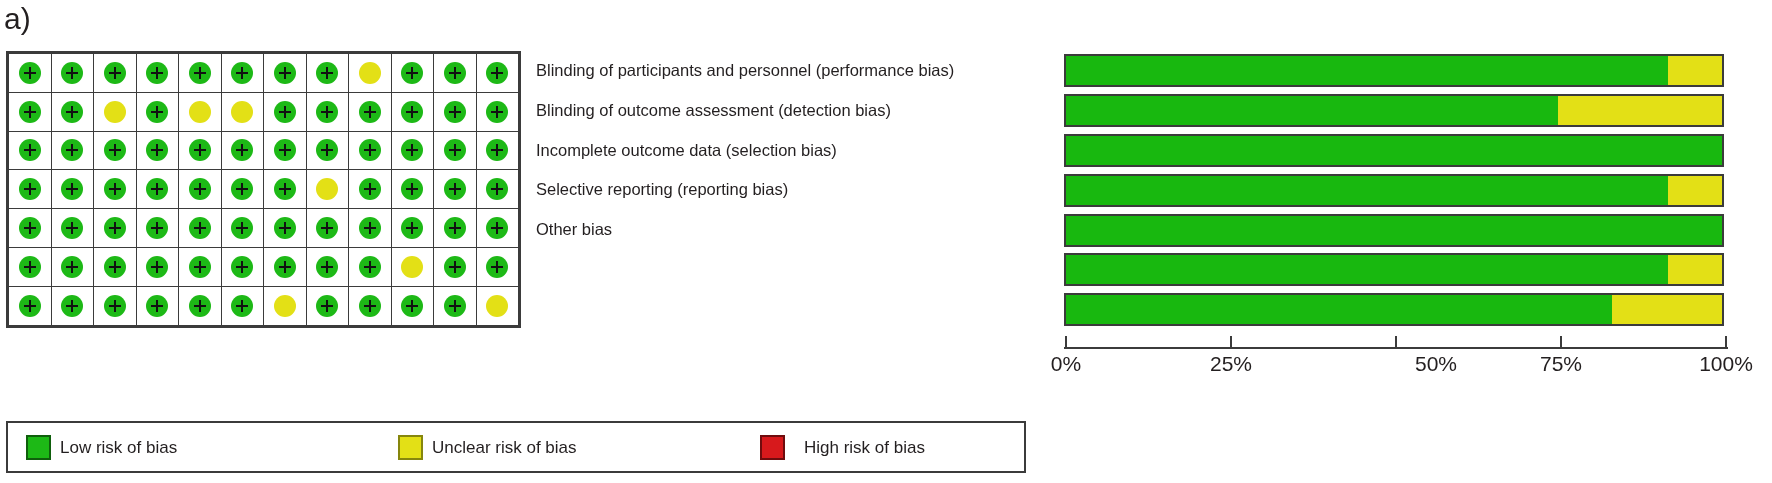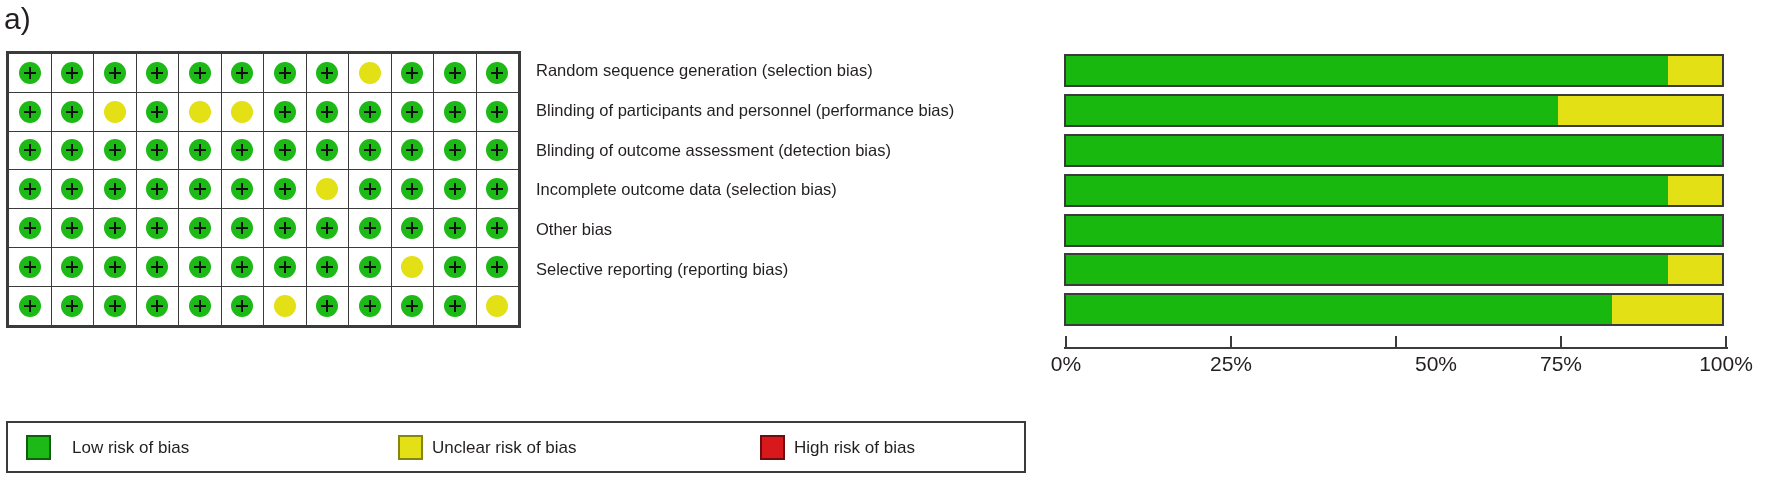--- a/index.html
+++ b/index.html
@@ -118,23 +118,23 @@
     flex: 0 0 auto;
   }
   .legend-swatch.low     { background: #1db916; border-color: #0f5f0c; }
   .legend-swatch.unclear { background: #e3e016; border-color: #86860d; }
   .legend-swatch.high    { background: #d7191c; border-color: #6f0c0e; }
   .legend-text {
     font-size: 17px;
     white-space: nowrap;
     color: #231f20;
   }
-  #legend-item-0 { left: 18px; gap: 12px;  }
+  #legend-item-0 { left: 18px;  }
   #legend-item-1 { left: 390px; }
-  #legend-item-2 { left: 752px; }
+  #legend-item-2 { left: 752px; gap: 10px; }
 
   
   #panel-b {
     position: absolute;
     left: 1040px; top: 0;
     width: 732px;  height: 483px;
   }
   #bar-chart {
     position: absolute;
     left: 24px;  top: 51px;
@@ -295,26 +295,25 @@
             <td class="cell"><span class="judgement low" title="low"></span></td>
             <td class="cell"><span class="judgement low" title="low"></span></td>
             <td class="cell"><span class="judgement low" title="low"></span></td>
             <td class="cell"><span class="judgement unclear" title="unclear"></span></td>
           </tr>
         </tbody>
     </table>
   </div>
 
   <div id="domain-labels">
-      <div class="domain-label">Random sequence generation (selection bias)</div>
       <div class="domain-label">Blinding of participants and personnel (performance bias)</div>
       <div class="domain-label">Blinding of outcome assessment (detection bias)</div>
       <div class="domain-label">Incomplete outcome data (selection bias)</div>
+      <div class="domain-label">Selective reporting (reporting bias)</div>
       <div class="domain-label">Other bias</div>
-      <div class="domain-label">Selective reporting (reporting bias)</div>
     </div>
 
   <div id="legend-box">
       <div class="legend-item" id="legend-item-0">
         <span class="legend-swatch low"></span>
         <span class="legend-text">Low risk of bias</span>
       </div>
       <div class="legend-item" id="legend-item-1">
         <span class="legend-swatch unclear"></span>
         <span class="legend-text">Unclear risk of bias</span>

